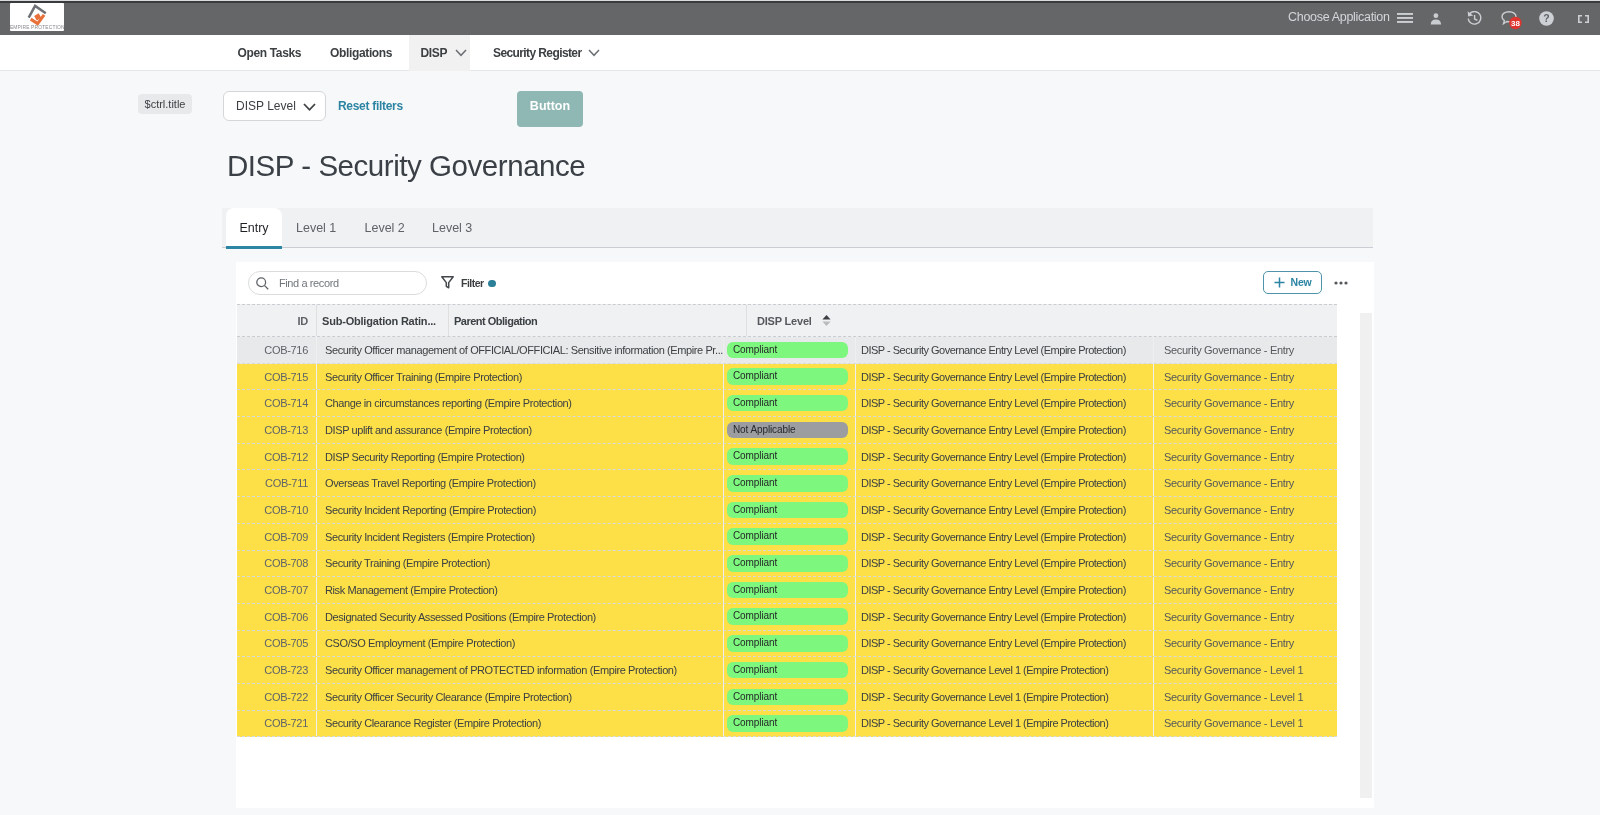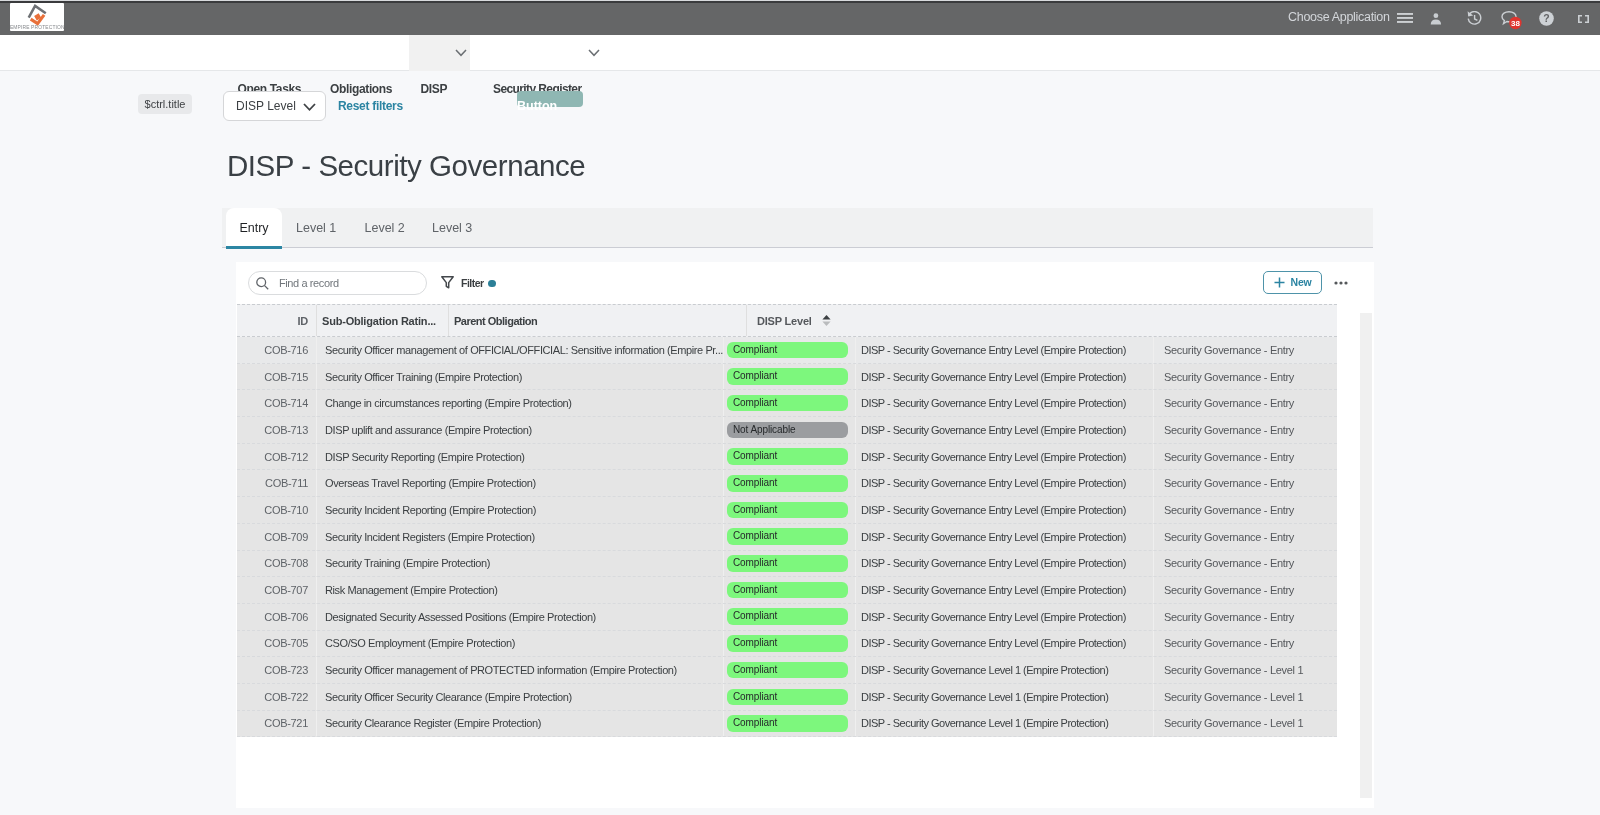--- a/index.html
+++ b/index.html
@@ -9,28 +9,28 @@
 
 
 #topbar { left:0; top:0; width:1600px; height:35px; background:#656667; }
 #topline1 { left:0; top:0; width:1600px; height:1px; background:#D8DADD; }
 #topline2 { left:0; top:1px; width:1600px; height:1.5px; background:#3A3B3D; }
 #logo { left:10px; top:3px; width:54px; height:28px; background:#fff; border-radius:1px; }
 #chooseapp { left:1288px; top:0; height:34px; line-height:35px; color:#D3D6DA; font-size:12.5px; letter-spacing:-0.3px; }
 
 
 #nav { left:0; top:35px; width:1600px; height:35.5px; background:#fff; border-bottom:1.5px solid #E5E7E9; }
-.navitem { top:35px; height:35px; line-height:36px; font-size:12px; font-weight:bold; color:#3C4043; letter-spacing:-0.35px;margin-top:36px; }
+.navitem { top:35px; height:35px; line-height:36px; font-size:12px; font-weight:bold; color:#3C4043; letter-spacing:-0.35px; }
 #dispTab { left:409px; top:35px; width:61px; height:35.5px; background:#F1F1F1; }
 
 
 #chip { left:138px; top:94px; width:54px; height:20px; background:#E8E9EB; border-radius:4px; font-size:11px; color:#3F4245; text-align:center; line-height:20px; }
 #select { left:223px; top:91px; width:103px; height:30px; background:#fff; border:1px solid #D5D6D8; border-radius:6px; font-size:12px; color:#3C4043; line-height:28px; padding-left:12px; }
 #reset { left:338px; top:91px; height:30px; line-height:31px; font-size:12px; font-weight:bold; color:#2B84A2; letter-spacing:-0.3px; }
-#btn { left:517px; top:91px; width:66px; height:16px; background:#8FB7B3; border-radius:4px; color:#fff; font-weight:bold; font-size:12.5px; line-height:30px; }
+#btn { left:517px; top:91px; width:66px; height:36px; background:#8FB7B3; border-radius:4px; color:#fff; font-weight:bold; font-size:12.5px; text-align:center; line-height:30px; }
 
 
 #title { left:227px; top:148.5px; font-size:29.5px; color:#3A4045; font-weight:normal; letter-spacing:-0.45px; }
 
 
 #tabstrip { left:222px; top:208px; width:1151px; height:39.5px; background:#F0F1F2; border-bottom:1.5px solid #CBCDD4; }
 #tabEntry { left:226px; top:208px; width:56px; height:38px; background:#fff; border-radius:8px 8px 0 0; text-align:center; line-height:40px; font-size:12.5px; color:#1F2124; }
 #tabUnderline { left:226px; top:246.3px; width:56px; height:2.7px; background:#2C86A3; }
 .tab { top:208px; height:38px; line-height:40px; font-size:12.5px; color:#5F6368;text-align:center; }
 
@@ -41,21 +41,21 @@
 #search { left:248px; top:271px; width:179px; height:24px; border:1px solid #DADCDE; border-radius:12px; }
 #searchph { left:279px; top:271px; height:24px; line-height:25px; font-size:11px; color:#71767B; letter-spacing:-0.4px; }
 #filterlbl { left:461px; top:271px; height:24px; line-height:25px; font-size:10.5px; font-weight:bold; color:#3C4043; letter-spacing:-0.5px; }
 #newbtn { left:1263px; top:270.5px; width:59px; height:23px; border:1px solid #4E93A9; border-radius:5px; display:flex; align-items:center; justify-content:center; gap:6px; color:#2B84A2; font-size:10.5px; font-weight:bold; letter-spacing:-0.2px;}
 
 
 #thead { left:237px; top:304px; width:1100px; height:33px; background:#F0F1F3; border-top:1px dashed #C9CCD0; border-bottom:1px dashed #C9CCD0; display:flex; font-size:11px; font-weight:bold; color:#3C4043; letter-spacing:-0.2px; }
 #thead .c { border-right:1px solid #DFDFDF; display:flex; align-items:center; }
 #thead .c:last-child { border-right:none; }
 #tbody { left:237px; top:337px; width:1100px; }
-.row { height:26.7px; display:flex; border-bottom:1px dashed #D8DADD; background:#e5e5e5; font-size:11px; letter-spacing:-0.3px; }
+.row { height:26.7px; display:flex; border-bottom:1px dashed #D8DADD; background:#fde047; font-size:11px; letter-spacing:-0.3px; }
 .row.sel { background:#E8E9EA; }
 .row .c { border-right:1px solid #EFEFEF; display:flex; align-items:center; overflow:hidden; white-space:nowrap; }
 .row .c:last-child { border-right:none; }
 .cid   { width:80px;  justify-content:flex-end; padding-right:8px; color:#5F6368; }
 .cco   { width:407px; padding-left:8px; padding-right:9px; color:#3C4043; letter-spacing:-0.4px; }
 .csub  { width:132px; }
 .cpar  { width:298px; padding-left:5px; color:#3C4043; letter-spacing:-0.5px; }
 .clvl  { width:183px; padding-left:10px; color:#55585C; }
 .badge { margin-left:3px; width:121px; height:16.5px; line-height:16.5px; border-radius:6px; padding-left:6px; font-size:10px; letter-spacing:-0.1px; color:#25282A; background:#7DF77D; }
 .badge.na { background:#9B9DA0; }

